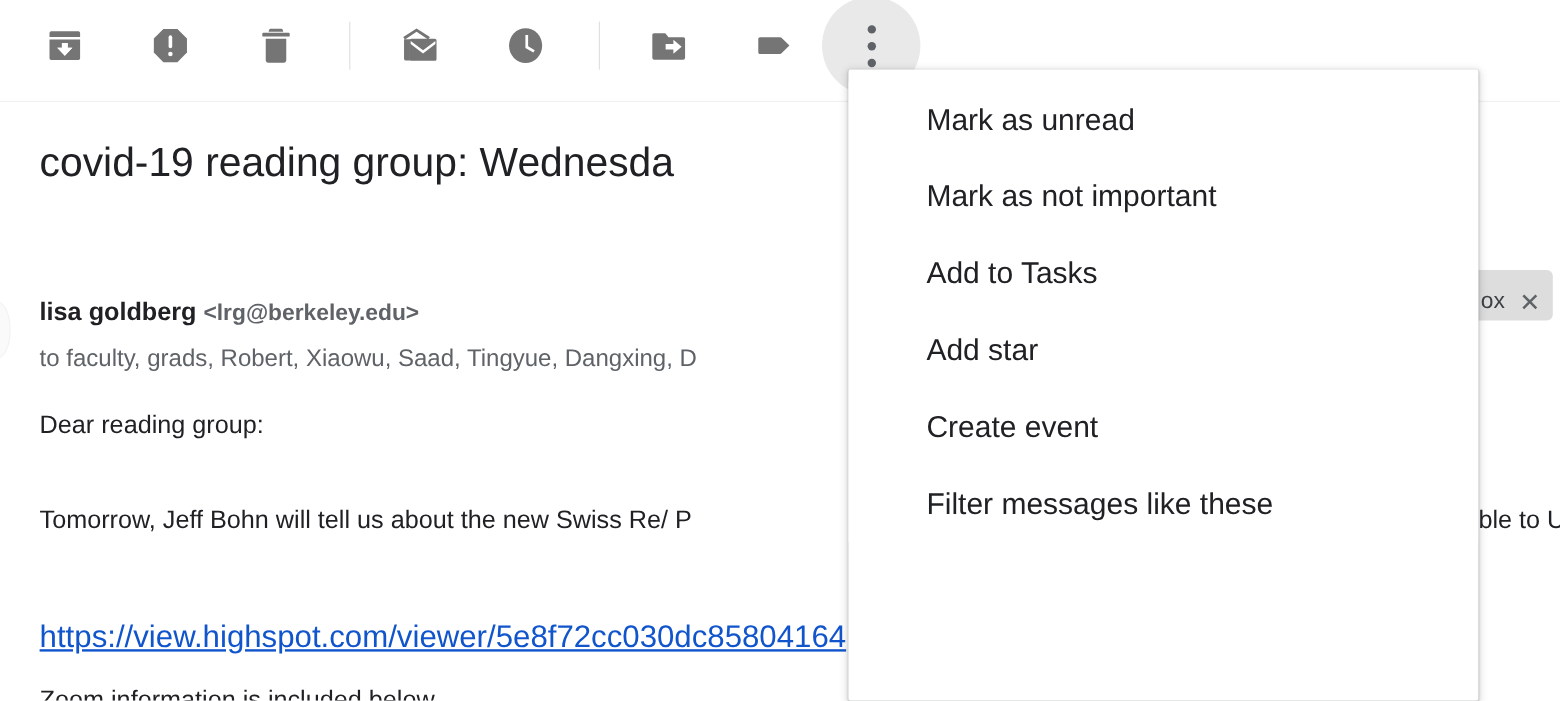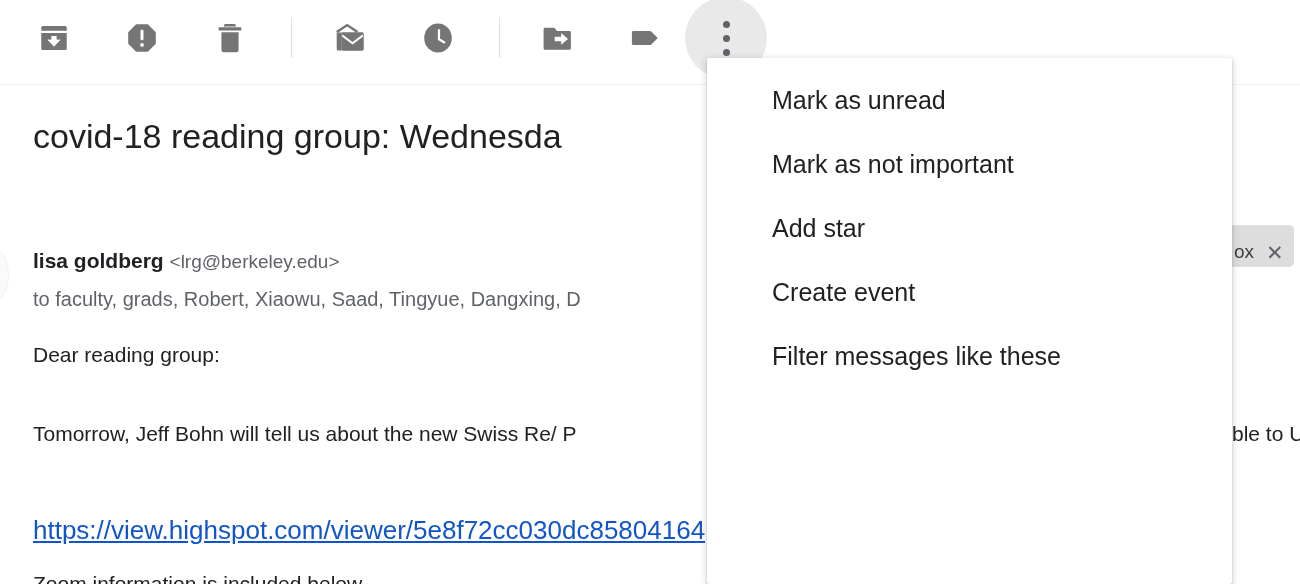--- a/index.html
+++ b/index.html
@@ -129,21 +129,21 @@
     font-size: 21px;
     line-height: 28px;
     color: #202124;
     white-space: nowrap;
   }
   #sender-name {
     font-weight: bold;
     color: #202124;
   }
   #sender-email {
-    font-weight: 400;
+    font-weight: 700;
     color: #5f6368;
     font-size: 19px;
   }
   #recipients-line {
     position: absolute;
     left: 33px;
     top: 200px;
     font-size: 20px;
     line-height: 28px;
     color: #5f6368;
@@ -287,21 +287,21 @@
         <span class="dot"></span>
         <span class="dot"></span>
     </span>
   </div>
 </div>
 
 <div id="email-pane">
 
   <div id="avatar"></div>
 
-  <div id="email-subject">covid-18 reading group: Wednesda</div>
+  <div id="email-subject">covid-19 reading group: Wednesda</div>
 
   <div id="inbox-label-chip">
     <span>ox</span>
     <span class="chip-x">✕</span>
   </div>
 
   <div id="sender-line">
     <span id="sender-name">lisa goldberg</span>
     <span id="sender-email">&lt;lrg@berkeley.edu&gt;</span>
   </div>
@@ -320,20 +320,23 @@
 </div>
 
 <div id="more-options-menu">
     <div class="menu-item">
       <span>Mark as unread</span>
     </div>
     <div class="menu-item">
       <span>Mark as not important</span>
     </div>
     <div class="menu-item">
+      <span>Add to Tasks</span>
+    </div>
+    <div class="menu-item">
       <span>Add star</span>
     </div>
     <div class="menu-item">
       <span>Create event</span>
     </div>
     <div class="menu-item">
       <span>Filter messages like these</span>
     </div>
   </div>
 

